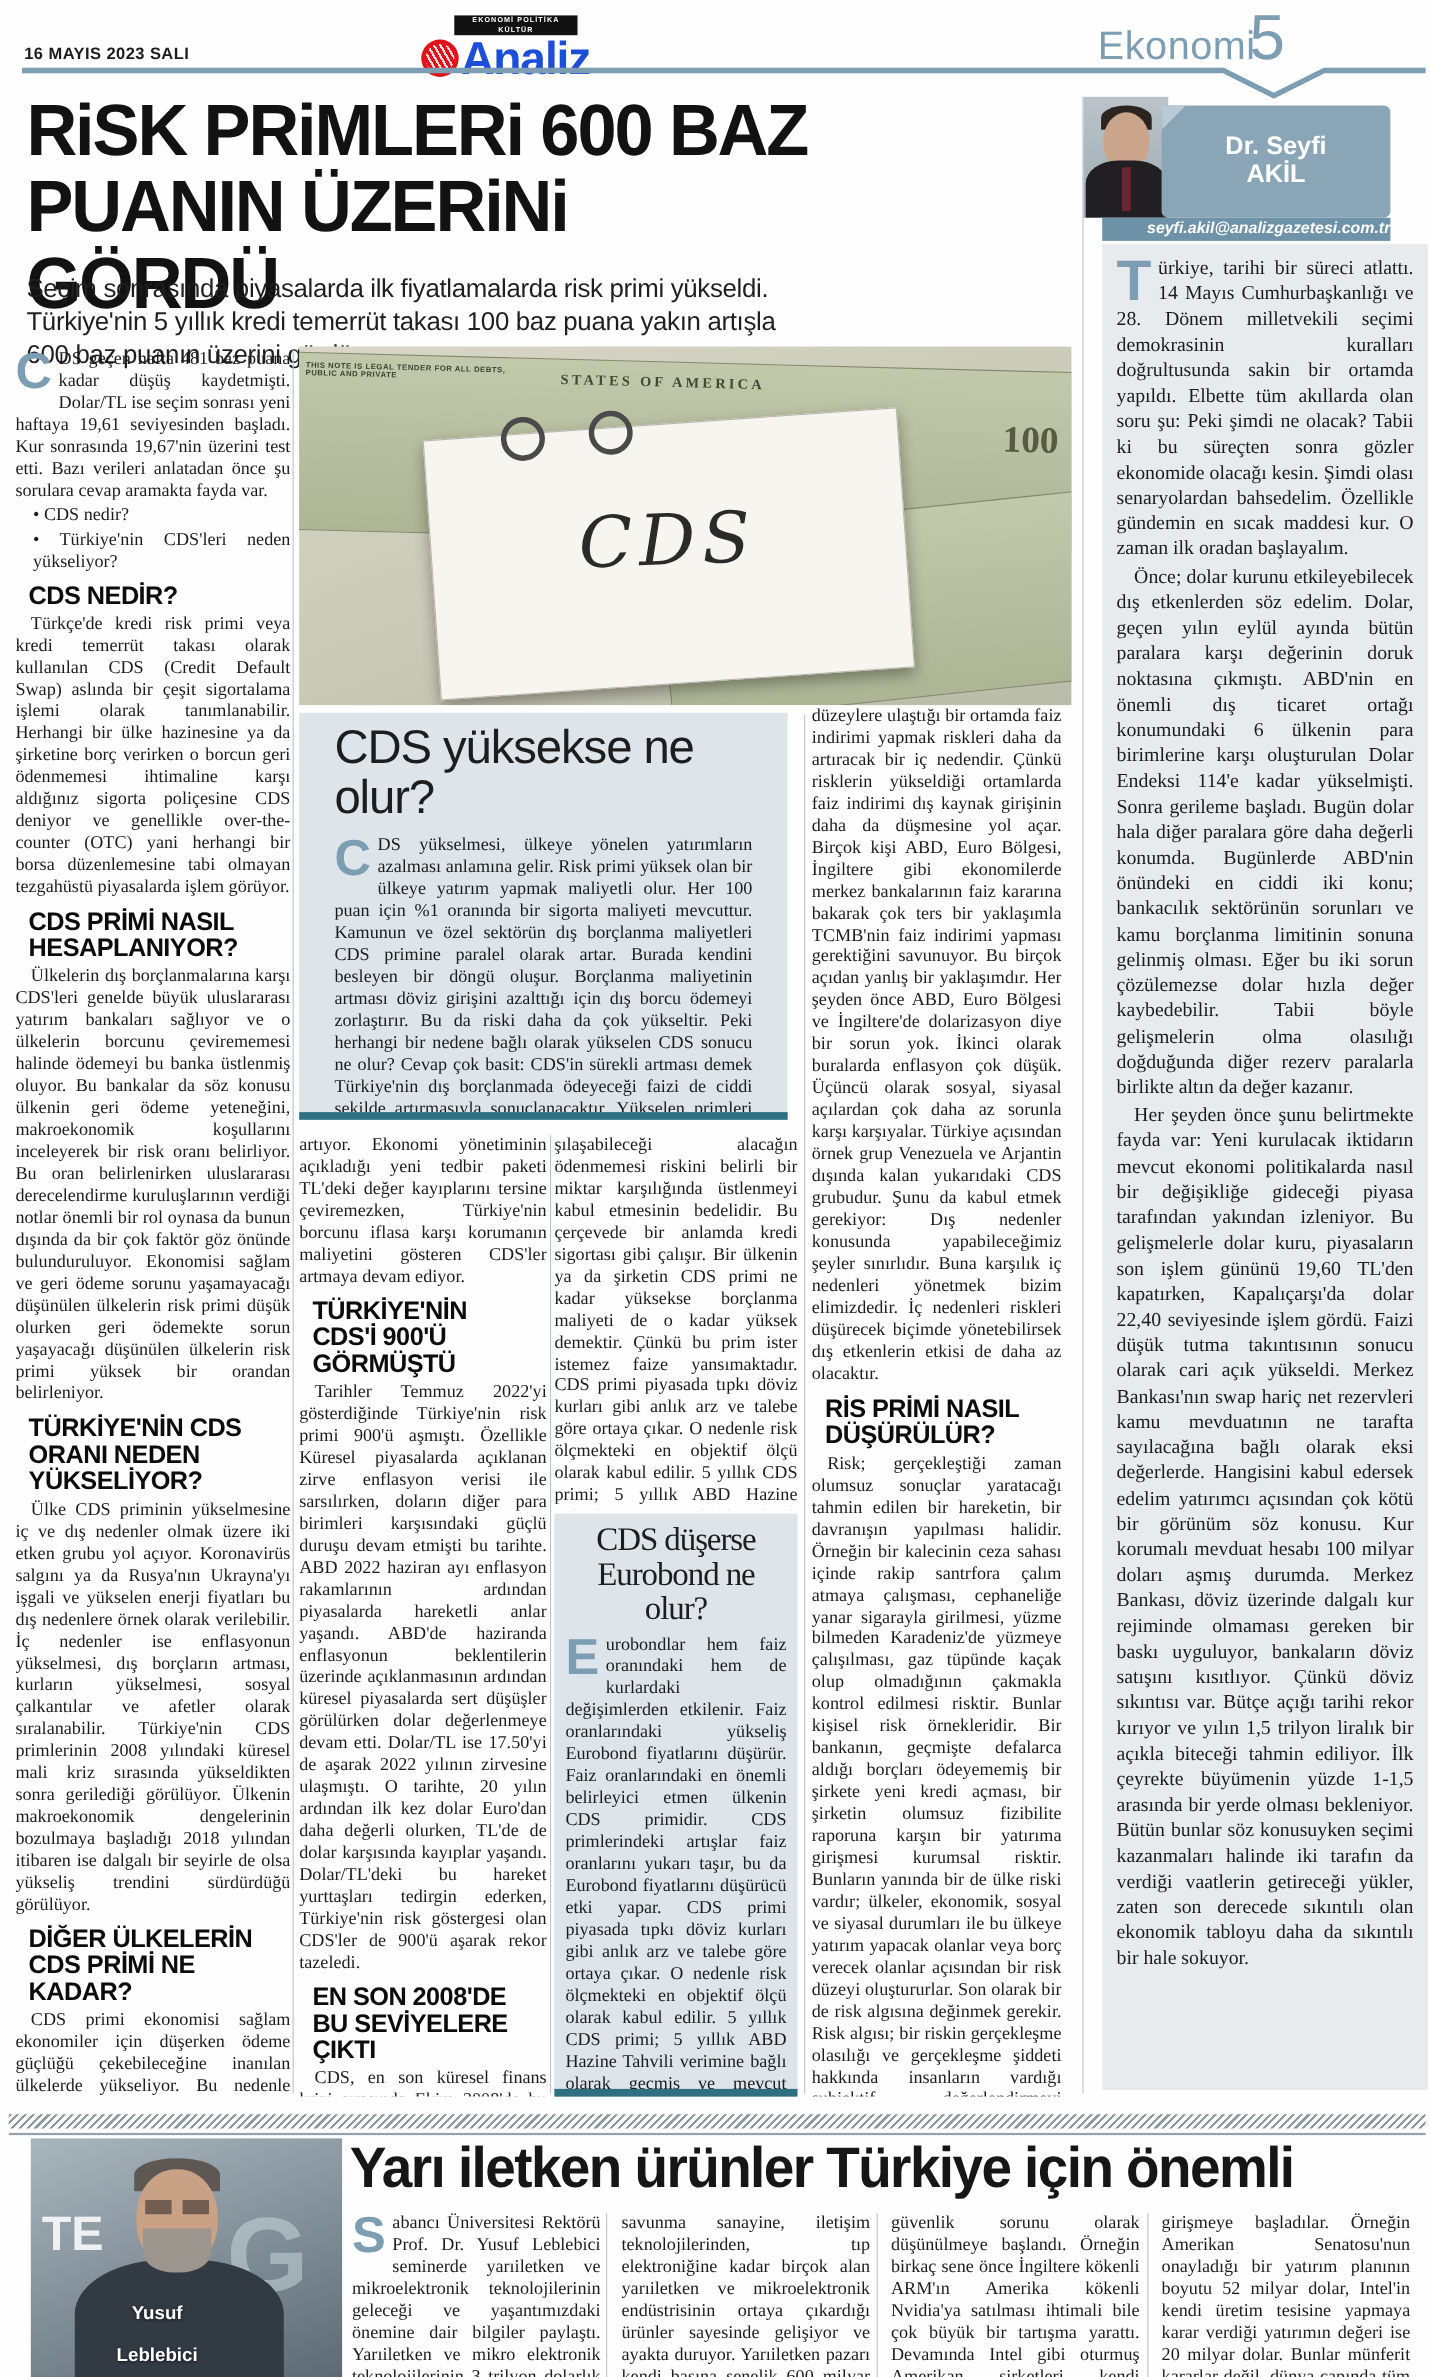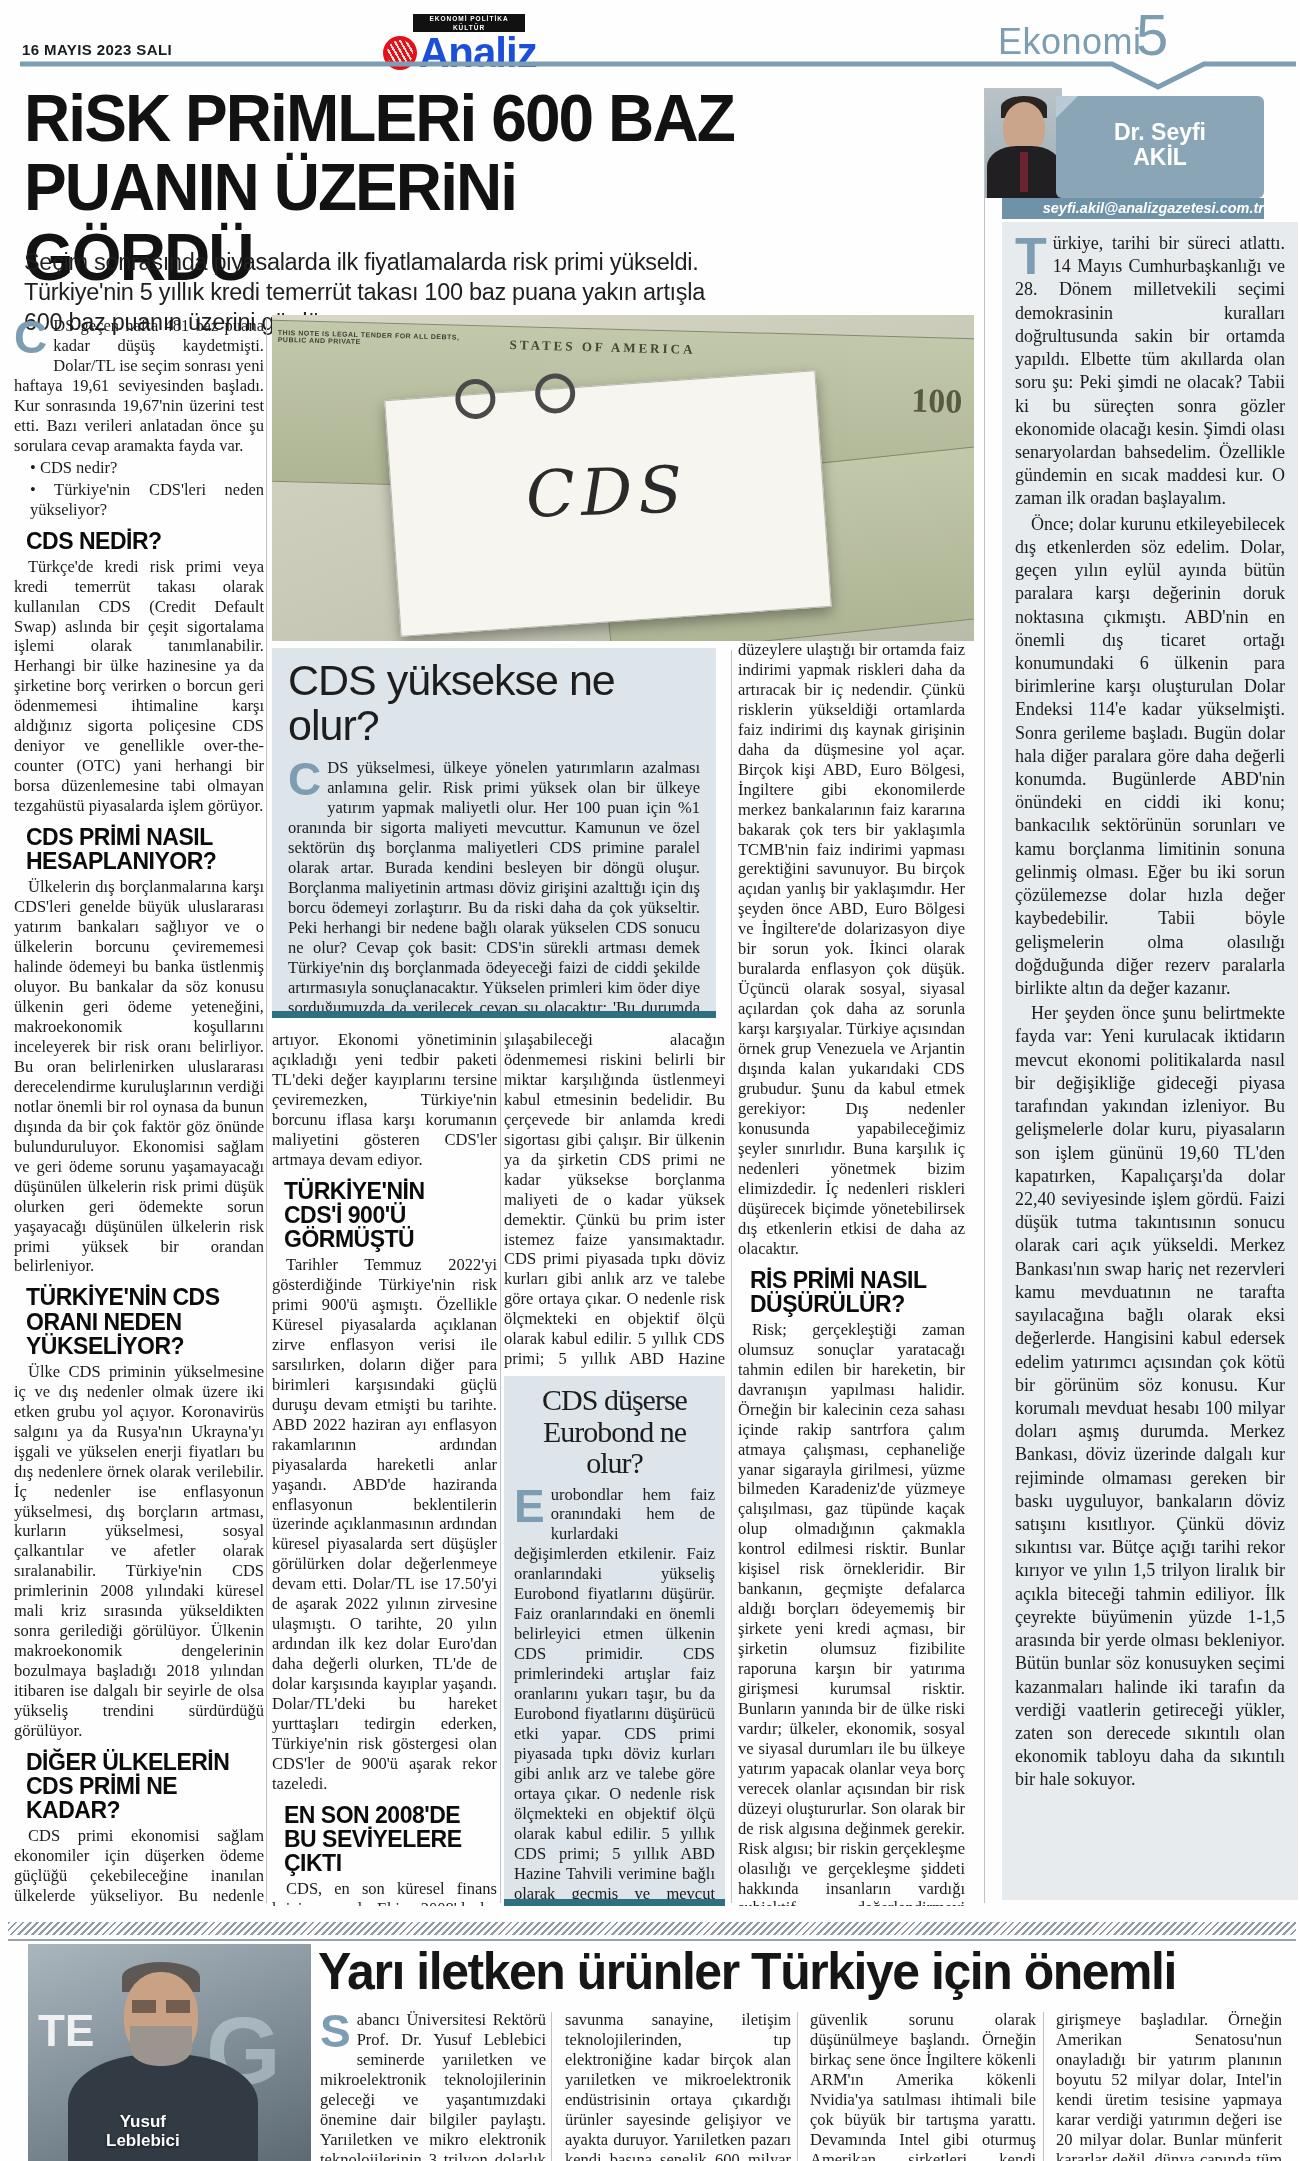--- a/index.html
+++ b/index.html
@@ -56,21 +56,21 @@
   .cds-card { position:absolute; left:120px; top:70px; width:430px; height:235px; background:#f6f5ef;
               border:1px solid #b9b7ac; box-shadow:0 6px 14px rgba(0,0,0,.35); transform:rotate(-4deg); }
   .ring { position:absolute; top:-16px; width:30px; height:30px; border:5px solid #4a4a4a;
           border-radius:50%; background:transparent; }
   .cds-word { position:absolute; left:120px; top:70px; width:100%; text-align:center;
               font:italic 400 64px "DejaVu Serif", serif; color:#2a2a2a; letter-spacing:6px;
               transform:rotate(-2deg); }
 
   
   .infobox { position:absolute; background:#dde4ea; border-bottom:7px solid #2e7082;
-             padding:10px 16px 12px; box-sizing:border-box; text-align:justify; overflow:hidden; }
+             padding:10px 32px 12px; box-sizing:border-box; text-align:justify; overflow:hidden; }
   #box1 { left:272px; top:648px; width:444px; height:370px; }
   #box2 { left:504px; top:1376px; width:221px; height:530px; padding:8px 10px 10px; }
   .box-title { font:400 43px/1.05 "Liberation Sans", sans-serif; color:#1d1d1d;
                letter-spacing:-1px; margin:0 0 10px; text-align:left; }
   #box2 .box-title { font-size:30px; text-align:center; margin-bottom:6px;font-family:Liberation Serif, serif; }
   .infobox .col-p { font-size:16.5px; }
 
   
   #opinion { left:1002px; top:222px; width:296px; height:1678px; background:#e7ebee;
              padding:10px 13px; box-sizing:border-box; text-align:justify; overflow:hidden; }
@@ -234,21 +234,21 @@
   <div class="abs" id="b-photo">
     <span class="bp-letter" style="left:10px;top:62px;">TE</span>
     <span class="bp-letter2" style="left:178px;top:52px;">G</span>
     <span class="bp-suit"></span>
     <span class="bp-hair"></span>
     <span class="bp-head"></span>
     <span class="bp-glasses"></span>
     <span class="bp-beard"></span>
     <span class="bp-caption">
       <span style="display:block;">Yusuf</span>
-      <span style="display:block;">Leblebici</span>
+      <span style="display:block;margin-top:19px;">Leblebici</span>
     </span>
   </div>
 
   <div class="bcol" style="left:320px;">
       <p class="col-p lead"><span class="dropcap">S</span>abancı Üniversitesi Rektörü Prof. Dr. Yusuf Leblebici seminerde yarıiletken ve mikroelektronik teknolojilerinin geleceği ve yaşantımızdaki önemine dair bilgiler paylaştı.  Yarıiletken ve mikro elektronik teknolojilerinin 3 trilyon dolarlık bir endüstriyi besleyen bir alan olduğunu belirtti. Leblebici, "Tüketici elektroniğinden</p>
     </div>
   <div class="bcol" style="left:565px;">
       <p class="col-p lead">savunma sanayine, iletişim teknolojilerinden, tıp elektroniğine kadar birçok alan yarıiletken ve mikroelektronik endüstrisinin ortaya çıkardığı ürünler sayesinde gelişiyor ve ayakta duruyor. Yarıiletken pazarı kendi başına senelik 600 milyar dolar cirosu olan bir alan. Ülkeler bu teknolojiye sahip olmanın önemini kavradılar ve bu artık bir milli</p>
     </div>
   <div class="bcol" style="left:810px;">

